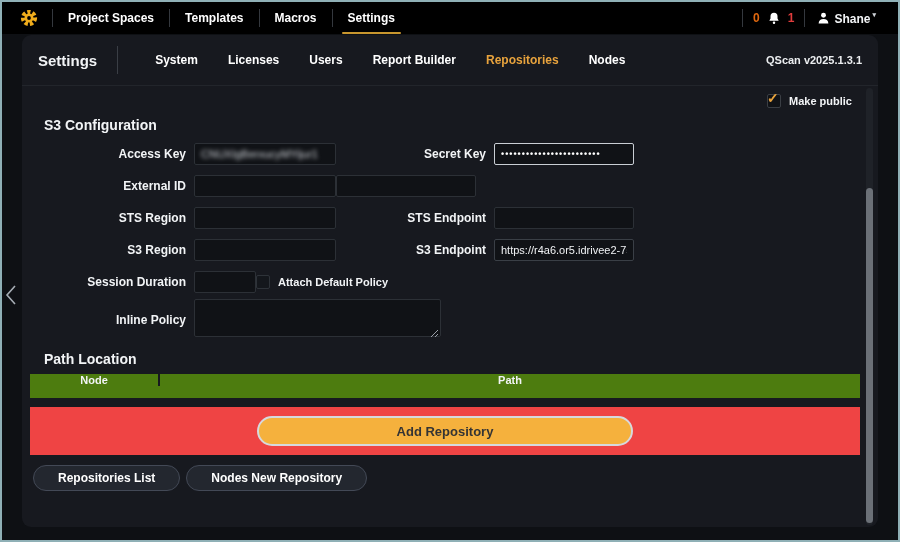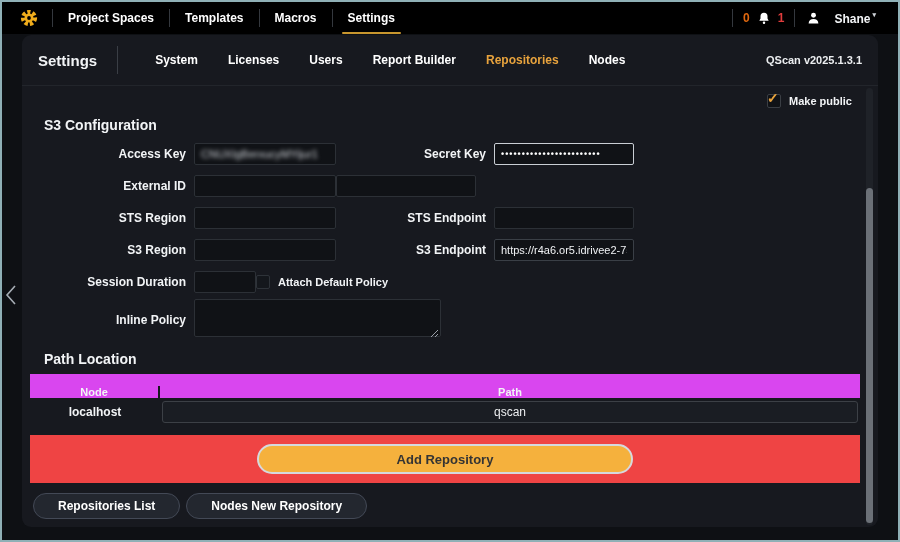--- a/index.html
+++ b/index.html
@@ -14,21 +14,21 @@
   .brand{padding:0 14px 0 18px;display:flex;align-items:center;}
   .tb-sep{width:1px;height:18px;background:#34383e;}
   .nav-item{position:relative;height:32px;display:flex;align-items:center;
     padding:0 15px;font-size:12px;font-weight:700;color:#fff;cursor:pointer;}
   .nav-item.active::after{content:"";position:absolute;left:9px;right:9px;bottom:0;
     height:2px;background:#c8962e;border-radius:1px;}
   .tb-spacer{flex:1;}
   .notif{display:flex;align-items:center;gap:7px;padding:0 10px;}
   .notif .n0{color:#e0680f;font-weight:700;font-size:12px;}
   .notif .n1{color:#e03c3c;font-weight:700;font-size:12px;}
-  .userbox{display:flex;align-items:center;gap:14px;padding:0 22px 0 12px;cursor:pointer;}
+  .userbox{display:flex;align-items:center;gap:4px;padding:0 22px 0 12px;cursor:pointer;}
   .username{font-size:12px;font-weight:600;color:#f2f4f6;}
   .caret::after{content:"▾";font-size:7px;vertical-align:6px;margin-left:2px;color:#cfd3d8;}
   
   .main{position:relative;height:506px;}
   .collapse{position:absolute;left:3px;top:250px;cursor:pointer;}
   .panel{position:absolute;left:20px;right:20px;top:1px;bottom:13px;
     background:#17191f;border-radius:9px;overflow:hidden;}
   .panel-header{display:flex;align-items:center;height:50px;padding:0 16px;
     border-bottom:1px solid #22252b;}
   .panel-title{font-size:15px;font-weight:700;}
@@ -58,21 +58,21 @@
   .secret{border:1px solid #c9ced4;letter-spacing:1px;font-size:9px;font-weight:700;color:#fff;}
   .endpoint{border:1px solid #3a3f46;color:#f0f2f4;}
   .ta-wrap{position:relative;}
   textarea.tinput{width:247px;height:38px;resize:none;padding-top:3px;}
   .resize-grip{position:absolute;right:2px;bottom:3px;cursor:nwse-resize;}
   .adp{display:flex;align-items:center;gap:8px;}
   .adp .cb{background:#14171c;border-color:#2e3339;}
   .adp-label{font-size:11px;font-weight:700;}
   
   .ptable{margin:7px -8px 0 -8px;}
-  .thead{display:flex;height:24px;background:#d946ef;align-items:flex-end;}
+  .thead{display:flex;height:24px;background:#4d7c0f;align-items:flex-start;}
   .th-node{width:130px;text-align:center;font-size:11px;font-weight:700;
     border-right:2px solid #17191f;box-sizing:border-box;}
   .th-path{flex:1;text-align:center;font-size:11px;font-weight:700;}
   .trow{display:flex;align-items:center;height:28px;}
   .td-node{width:130px;text-align:center;font-size:12px;font-weight:700;}
   .td-path{flex:1;padding:0 2px;}
   .pathbox{height:22px;box-sizing:border-box;width:100%;background:#1a1d23;
     border:1px solid #3c4046;border-radius:3px;color:#eceef0;font-size:12px;
     text-align:center;font-family:"Liberation Sans",sans-serif;}
   
@@ -209,26 +209,20 @@
         </div>
       </div>
 
       <div class="sec-heading" style="margin-top:10px;margin-bottom:7px;">Path Location</div>
 
       <div class="ptable">
         <div class="thead">
           <div class="th-node">Node</div>
           <div class="th-path">Path</div>
         </div>
-        <div class="trow">
-          <div class="td-node">localhost</div>
-          <div class="td-path">
-            <input class="pathbox" value="qscan" style="">
-          </div>
-        </div>
       </div>
 
       <div class="band">
         <button class="btn-add">Add Repository</button>
       </div>
 
       <div class="pill-row">
         <button class="pill">Repositories List</button>
         <button class="pill">Nodes New Repository</button>
       </div>

